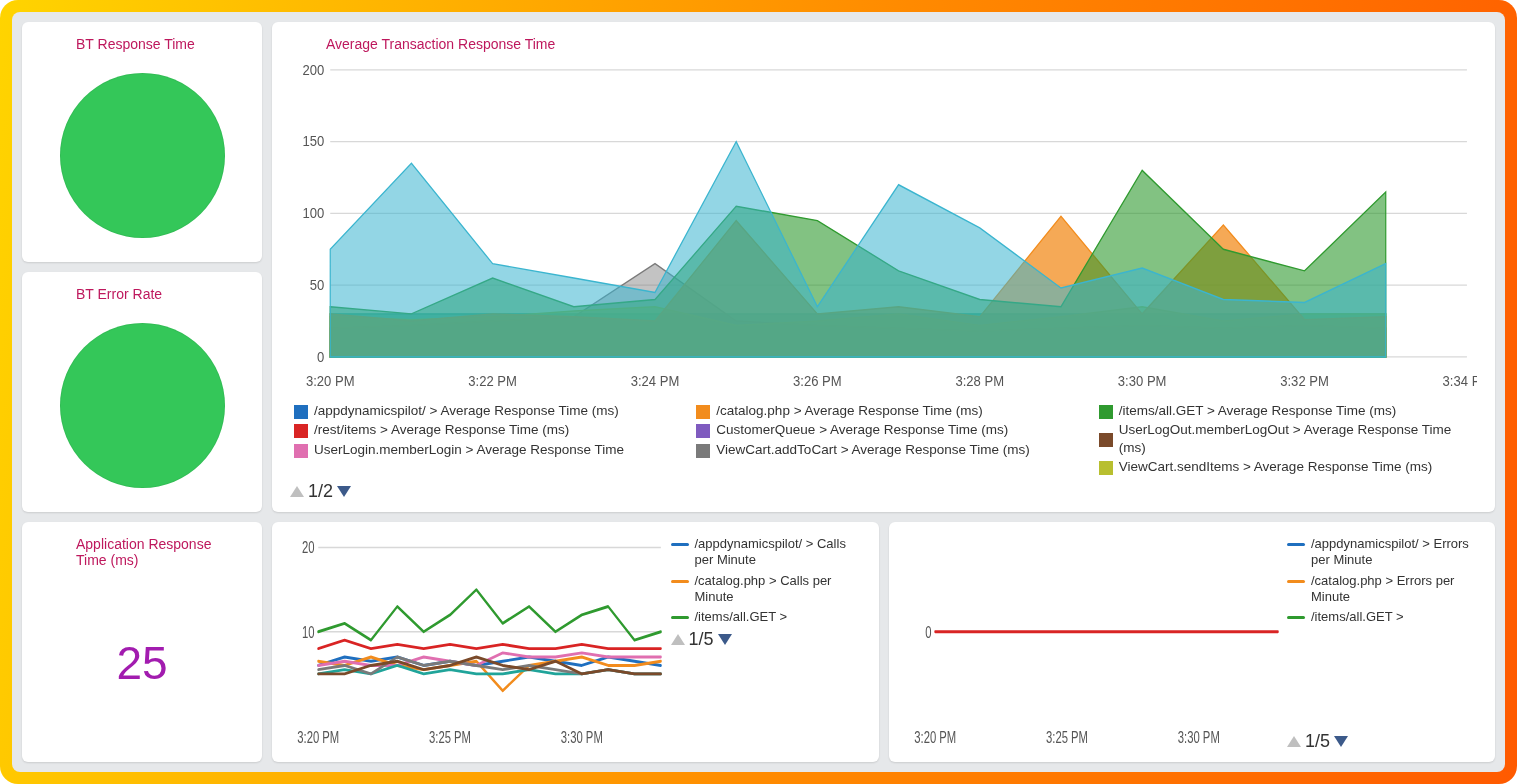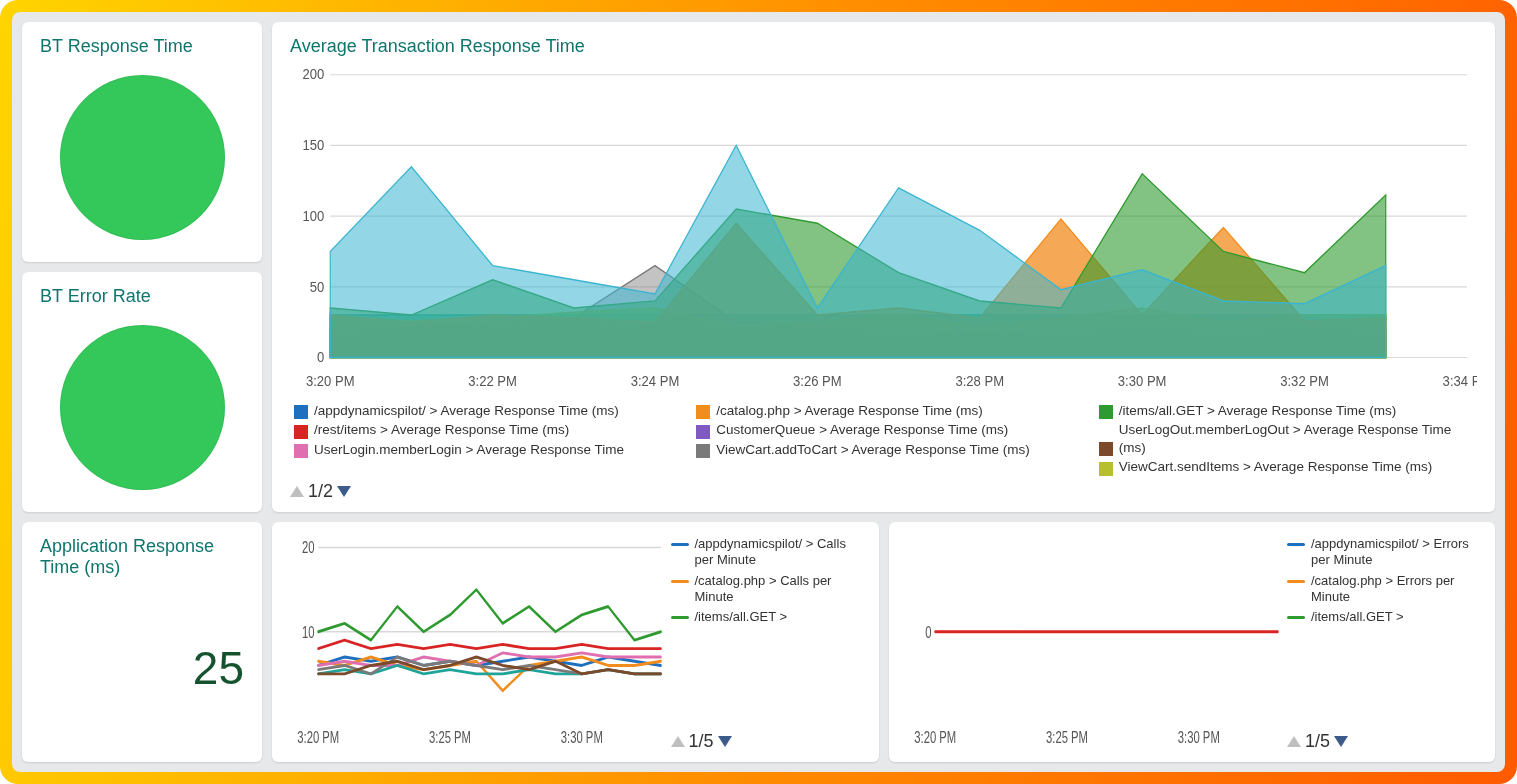--- a/index.html
+++ b/index.html
@@ -15,32 +15,32 @@
     grid-template-columns:240px 1fr;
     grid-template-rows:240px 240px 1fr;
     gap:10px;
   }
   .card{
     background:#fff;border-radius:6px;
     box-shadow:0 1px 2px rgba(0,0,0,.12);
     padding:14px 18px 10px 18px;
     display:flex;flex-direction:column;overflow:hidden;
   }
-  .card-title{font-size:18px;color:#0f766e;font-weight:400;margin-bottom:6px;flex:0 0 auto;}
+  .card-title{font-size:14px;color:#be185d;font-weight:400;margin-bottom:6px;flex:0 0 auto;margin-left:36px;}
   .status-circle{margin:auto;width:165px;height:165px;border-radius:50%;box-shadow:0 0 0 1px rgba(0,0,0,.05) inset;}
-  .big-number{font-size:46px;color:#14532d;text-align:right;margin:auto 0;}
+  .big-number{font-size:46px;color:#a21caf;text-align:center;margin:auto 0;}
   .c-main{grid-column:2;grid-row:1 / span 2;}
   .c-sm-left{grid-column:1;}
   .c-bottom-left{grid-column:2;grid-row:3;}          
   .bottom-wrap{display:grid;grid-template-columns:1fr 1fr;gap:10px;width:100%;height:100%;}
 
   svg{width:100%;height:100%;display:block;}
   .legend{font-size:13.5px;color:#333;display:flex;flex-wrap:wrap;padding:8px 0 0 4px;column-gap:24px;}
   .legend-col{flex:1 1 0;min-width:0;}
-  .lg-item{display:flex;align-items:flex-end;gap:6px;padding:1px 0;line-height:1.3;}
+  .lg-item{display:flex;align-items:center;gap:6px;padding:1px 0;line-height:1.3;}
   .lg-sw{width:14px;height:14px;flex:none;margin-top:2px;}
   .pager{display:flex;align-items:center;gap:4px;font-size:18px;color:#333;padding-top:4px;}
   .tri{width:0;height:0;display:inline-block;}
   .tri.up  {border-left:7px solid transparent;border-right:7px solid transparent;border-bottom:11px solid #bfbfbf;}
   .tri.down{border-left:7px solid transparent;border-right:7px solid transparent;border-top:11px solid #3c5a8a;}
   .mini-legend{font-size:13px;color:#333;overflow:hidden;display:flex;flex-direction:column;gap:4px;}
   .mini-item{display:flex;align-items:flex-start;gap:6px;line-height:1.25;}
   .mini-sw{width:18px;height:8px;border-radius:2px;flex:none;margin-top:5px;}
   .mini-sw.line{height:3px;margin-top:7px;border-radius:2px;}
   .mini-row{display:grid;grid-template-columns:1fr 190px;gap:4px;flex:1 1 auto;min-height:0;}
@@ -163,21 +163,21 @@
                 <path d="M30,66.5 L58,60.64999999999999 L86,72.35 L114,48.95 L142,66.5 L170,54.8 L198,37.25 L226,60.64999999999999 L254,48.95 L282,66.5 L310,54.8 L338,48.95 L366,72.35 L394,66.5 " fill="none" stroke="#2f9a2f" stroke-width="2" stroke-linejoin="round" stroke-linecap="round"></path>
                 <path d="M30,78.19999999999999 L58,72.35 L86,78.19999999999999 L114,75.275 L142,78.19999999999999 L170,75.275 L198,78.19999999999999 L226,75.275 L254,78.19999999999999 L282,78.19999999999999 L310,75.275 L338,78.19999999999999 L366,78.19999999999999 L394,78.19999999999999 " fill="none" stroke="#d92424" stroke-width="2" stroke-linejoin="round" stroke-linecap="round"></path>
                 <path d="M30,89.9 L58,84.05000000000001 L86,86.975 L114,84.05000000000001 L142,89.9 L170,86.975 L198,89.9 L226,86.975 L254,84.05000000000001 L282,86.975 L310,89.9 L338,84.05000000000001 L366,86.975 L394,89.9 " fill="none" stroke="#1f6fbf" stroke-width="2" stroke-linejoin="round" stroke-linecap="round"></path>
                 <path d="M30,86.975 L58,89.9 L86,84.05000000000001 L114,89.9 L142,92.82499999999999 L170,89.9 L198,86.975 L226,107.45 L254,89.9 L282,86.975 L310,84.05000000000001 L338,89.9 L366,89.9 L394,86.975 " fill="none" stroke="#f28c1d" stroke-width="2" stroke-linejoin="round" stroke-linecap="round"></path>
                 <path d="M30,89.9 L58,86.975 L86,89.9 L114,89.9 L142,84.05000000000001 L170,86.975 L198,89.9 L226,81.125 L254,84.05000000000001 L282,84.05000000000001 L310,81.125 L338,84.05000000000001 L366,84.05000000000001 L394,84.05000000000001 " fill="none" stroke="#e06fb0" stroke-width="2" stroke-linejoin="round" stroke-linecap="round"></path>
                 <path d="M30,95.75 L58,92.82499999999999 L86,95.75 L114,89.9 L142,95.75 L170,92.82499999999999 L198,95.75 L226,95.75 L254,92.82499999999999 L282,95.75 L310,95.75 L338,92.82499999999999 L366,95.75 L394,95.75 " fill="none" stroke="#20a49a" stroke-width="2" stroke-linejoin="round" stroke-linecap="round"></path>
                 <path d="M30,92.82499999999999 L58,89.9 L86,95.75 L114,84.05000000000001 L142,89.9 L170,86.975 L198,89.9 L226,92.82499999999999 L254,89.9 L282,92.82499999999999 L310,95.75 L338,92.82499999999999 L366,95.75 L394,95.75 " fill="none" stroke="#7a7a7a" stroke-width="2" stroke-linejoin="round" stroke-linecap="round"></path>
                 <path d="M30,95.75 L58,95.75 L86,89.9 L114,86.975 L142,92.82499999999999 L170,89.9 L198,84.05000000000001 L226,89.9 L254,92.82499999999999 L282,86.975 L310,95.75 L338,92.82499999999999 L366,95.75 L394,95.75 " fill="none" stroke="#7a4a2a" stroke-width="2" stroke-linejoin="round" stroke-linecap="round"></path>
               </svg>
         </div>
-        <div style="display:flex;flex-direction:column;justify-content:space-between;">
+        <div style="display:flex;flex-direction:column;justify-content:flex-start;">
           <div class="mini-legend" id="legend-call">
                 <div class="mini-item">
                   <span class="mini-sw line" style="background: rgb(31, 111, 191);"></span>
                   <span>/appdynamicspilot/ &gt; Calls per Minute</span>
                 </div>
                 <div class="mini-item">
                   <span class="mini-sw line" style="background: rgb(242, 140, 29);"></span>
                   <span>/catalog.php &gt; Calls per Minute</span>
                 </div>
                 <div class="mini-item">

